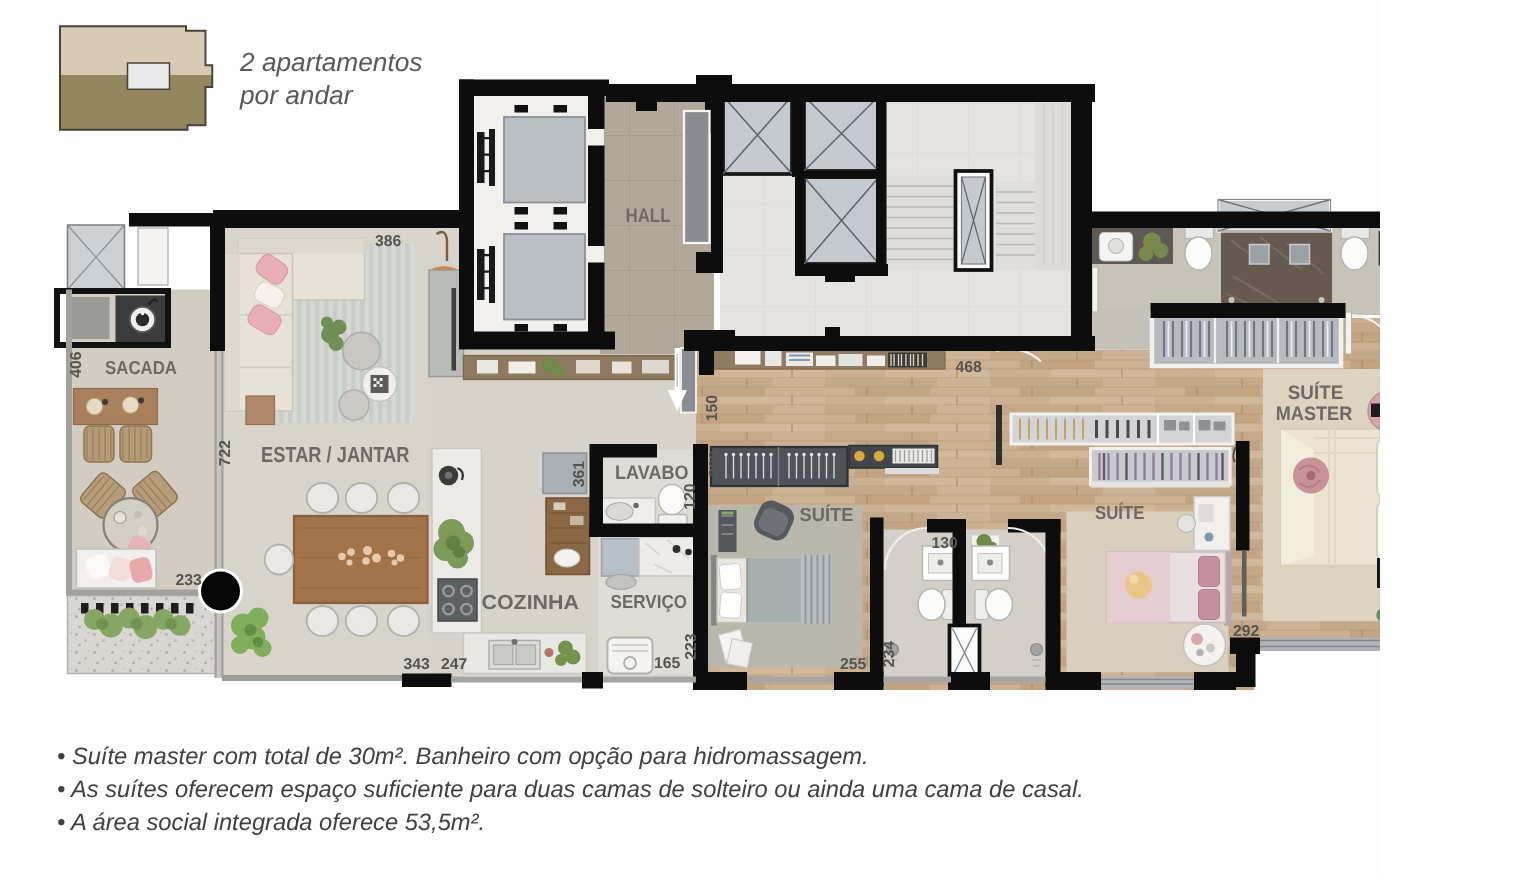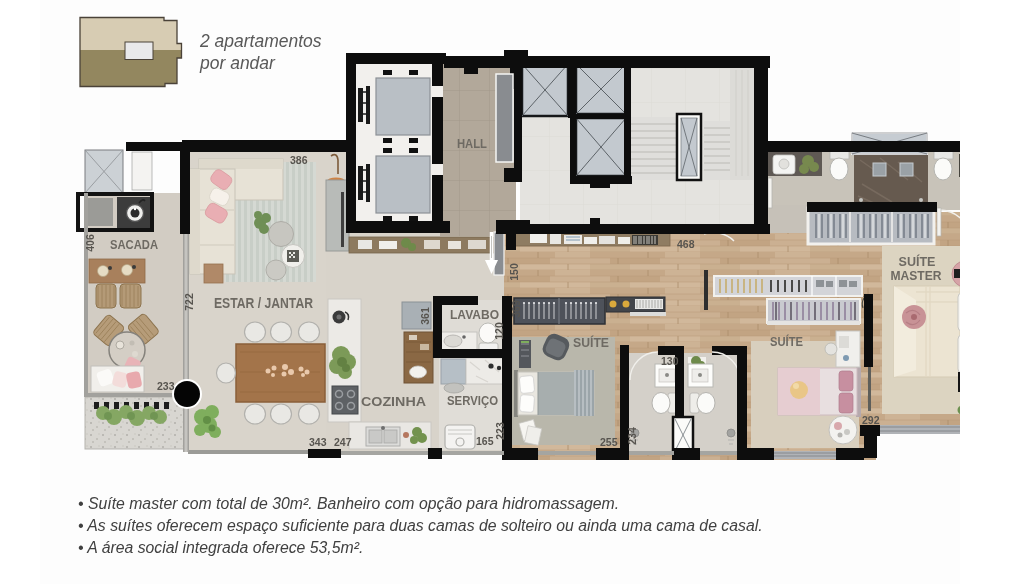--- a/index.html
+++ b/index.html
@@ -1,16 +1,16 @@
 <!DOCTYPE html>
 <html><head>
 <meta charset="utf-8">
 <style>
 html,body{margin:0;padding:0;background:#fff;}
-#page{position:relative;width:920px;height:584px;background:#fdfdfd;font-family:"Liberation Sans",sans-serif;overflow:hidden;margin-left:40px;}
+#page{position:relative;width:920px;height:584px;background:#fdfdfd;font-family:"Liberation Sans",sans-serif;overflow:hidden;}
 svg{position:absolute;top:0;left:0;}
 .rm{font-weight:bold;fill:#6e6a63;}
 .dim{font-weight:bold;fill:#57544f;font-size:10.5px;}
 </style>
 </head>
 <body>
 <div id="page">
 <svg width="1024" height="584" viewBox="0 0 1024 584">
 <defs>
 <pattern id="wood" width="110" height="18" patternUnits="userSpaceOnUse">

